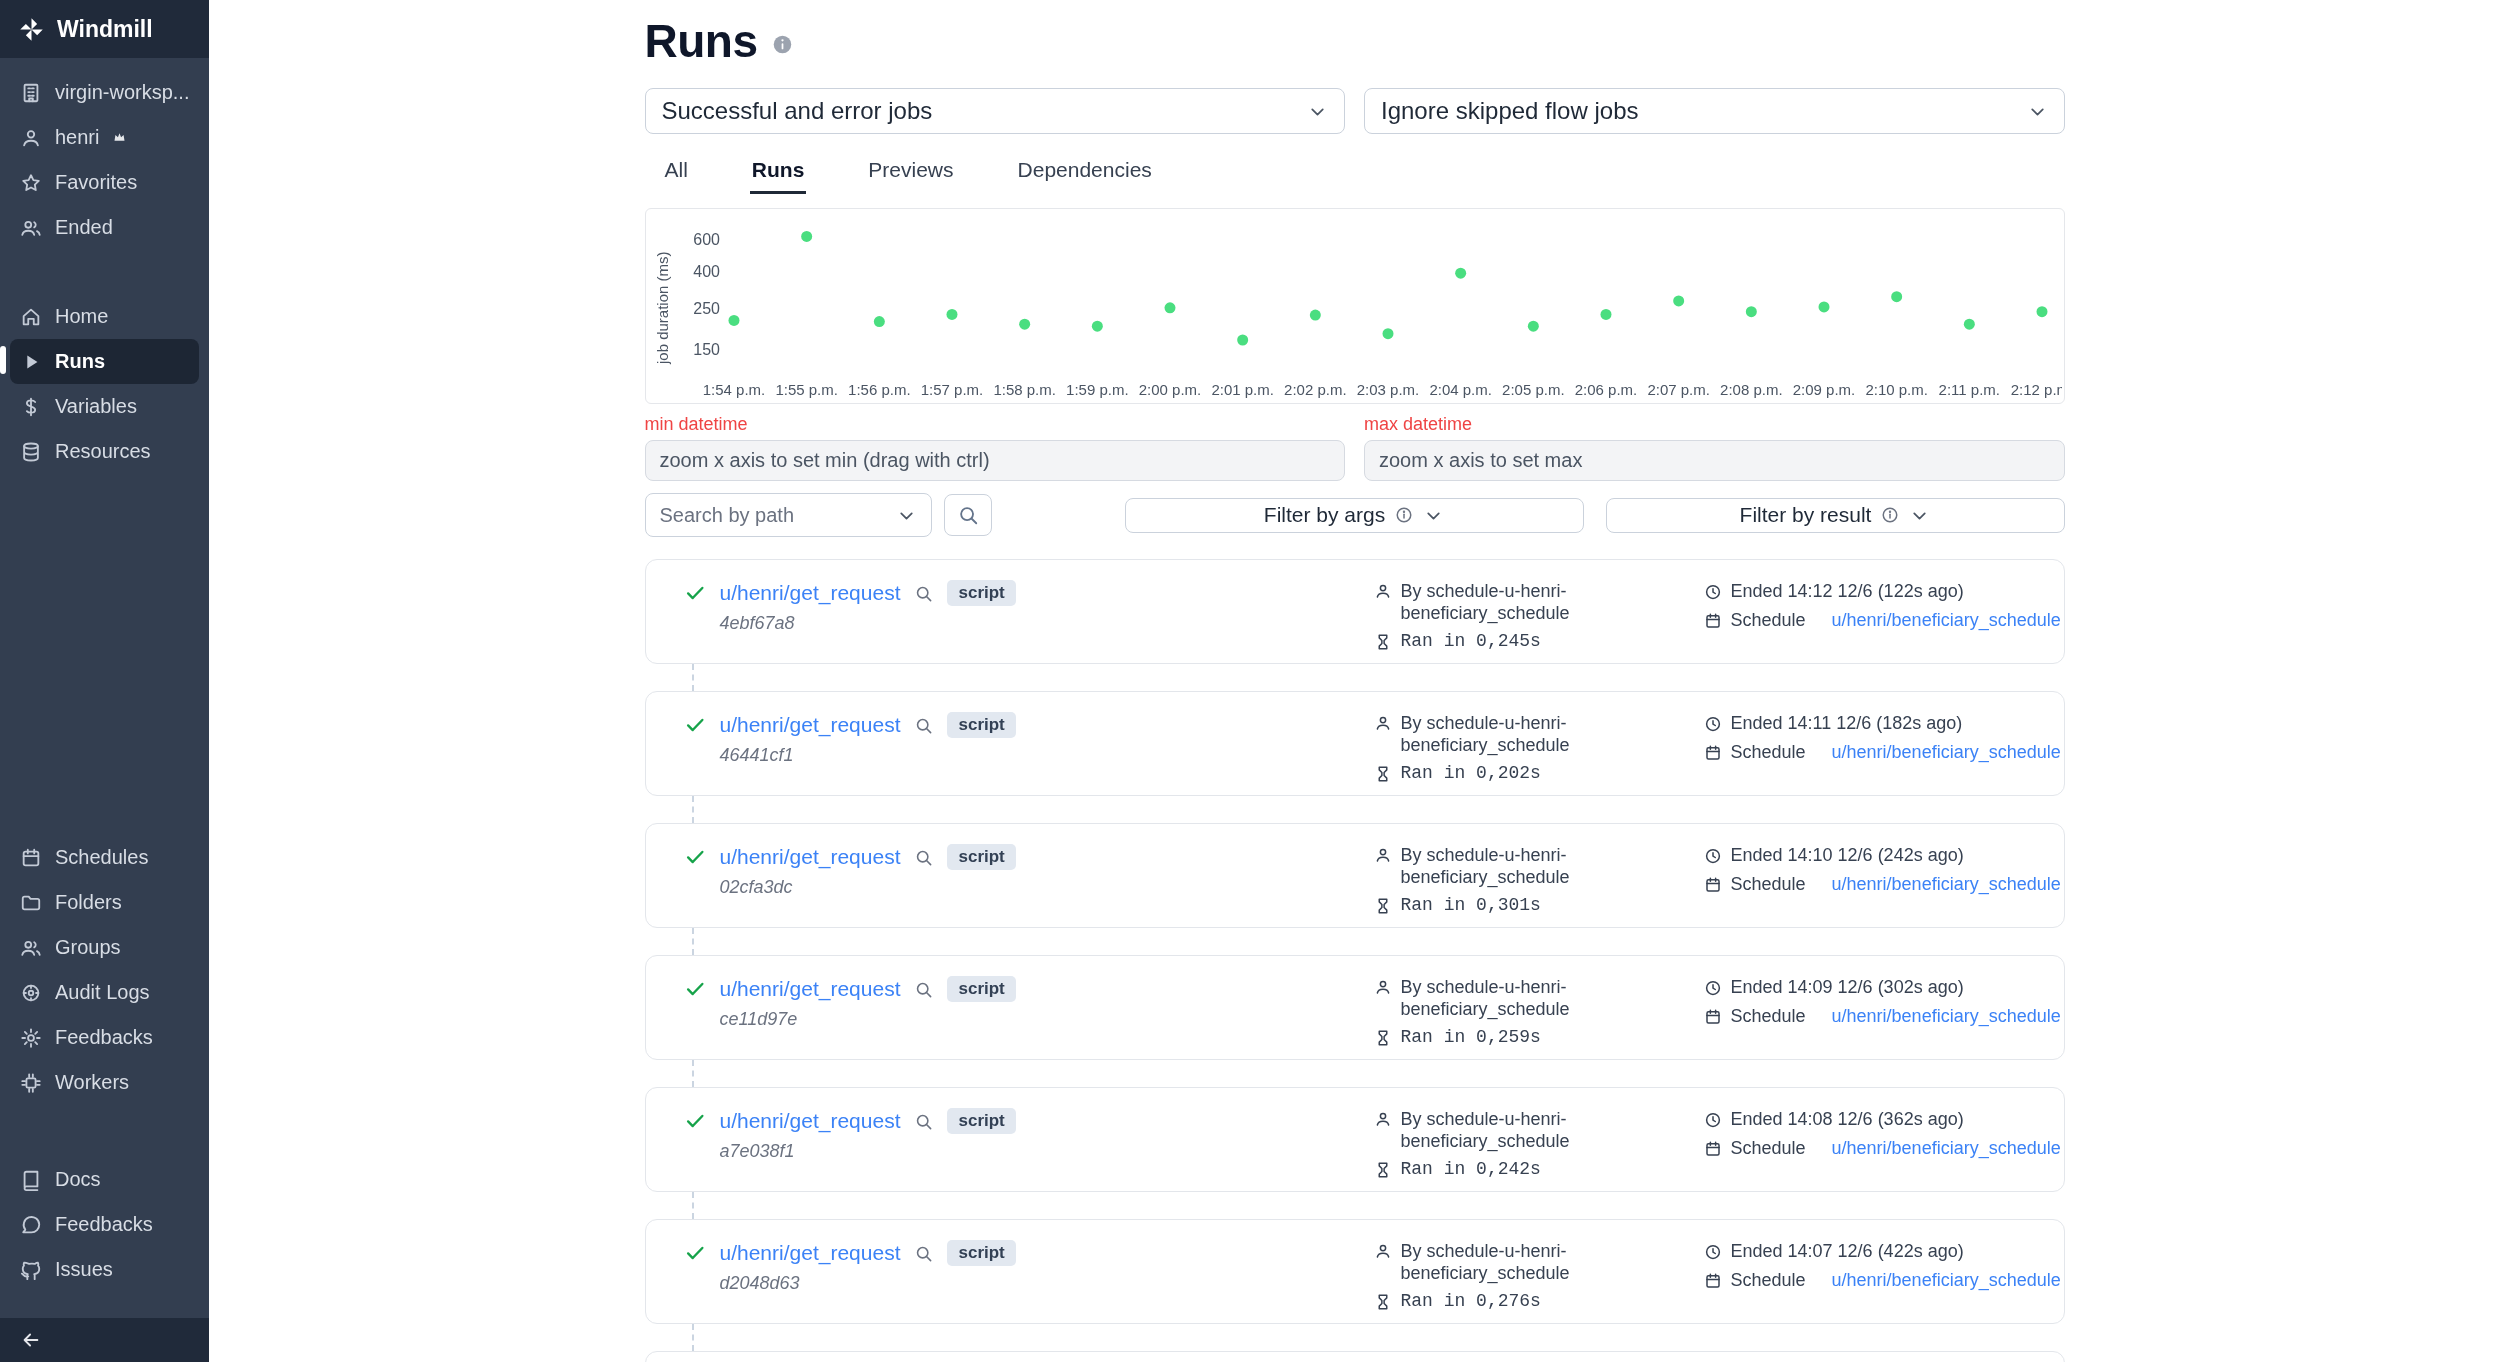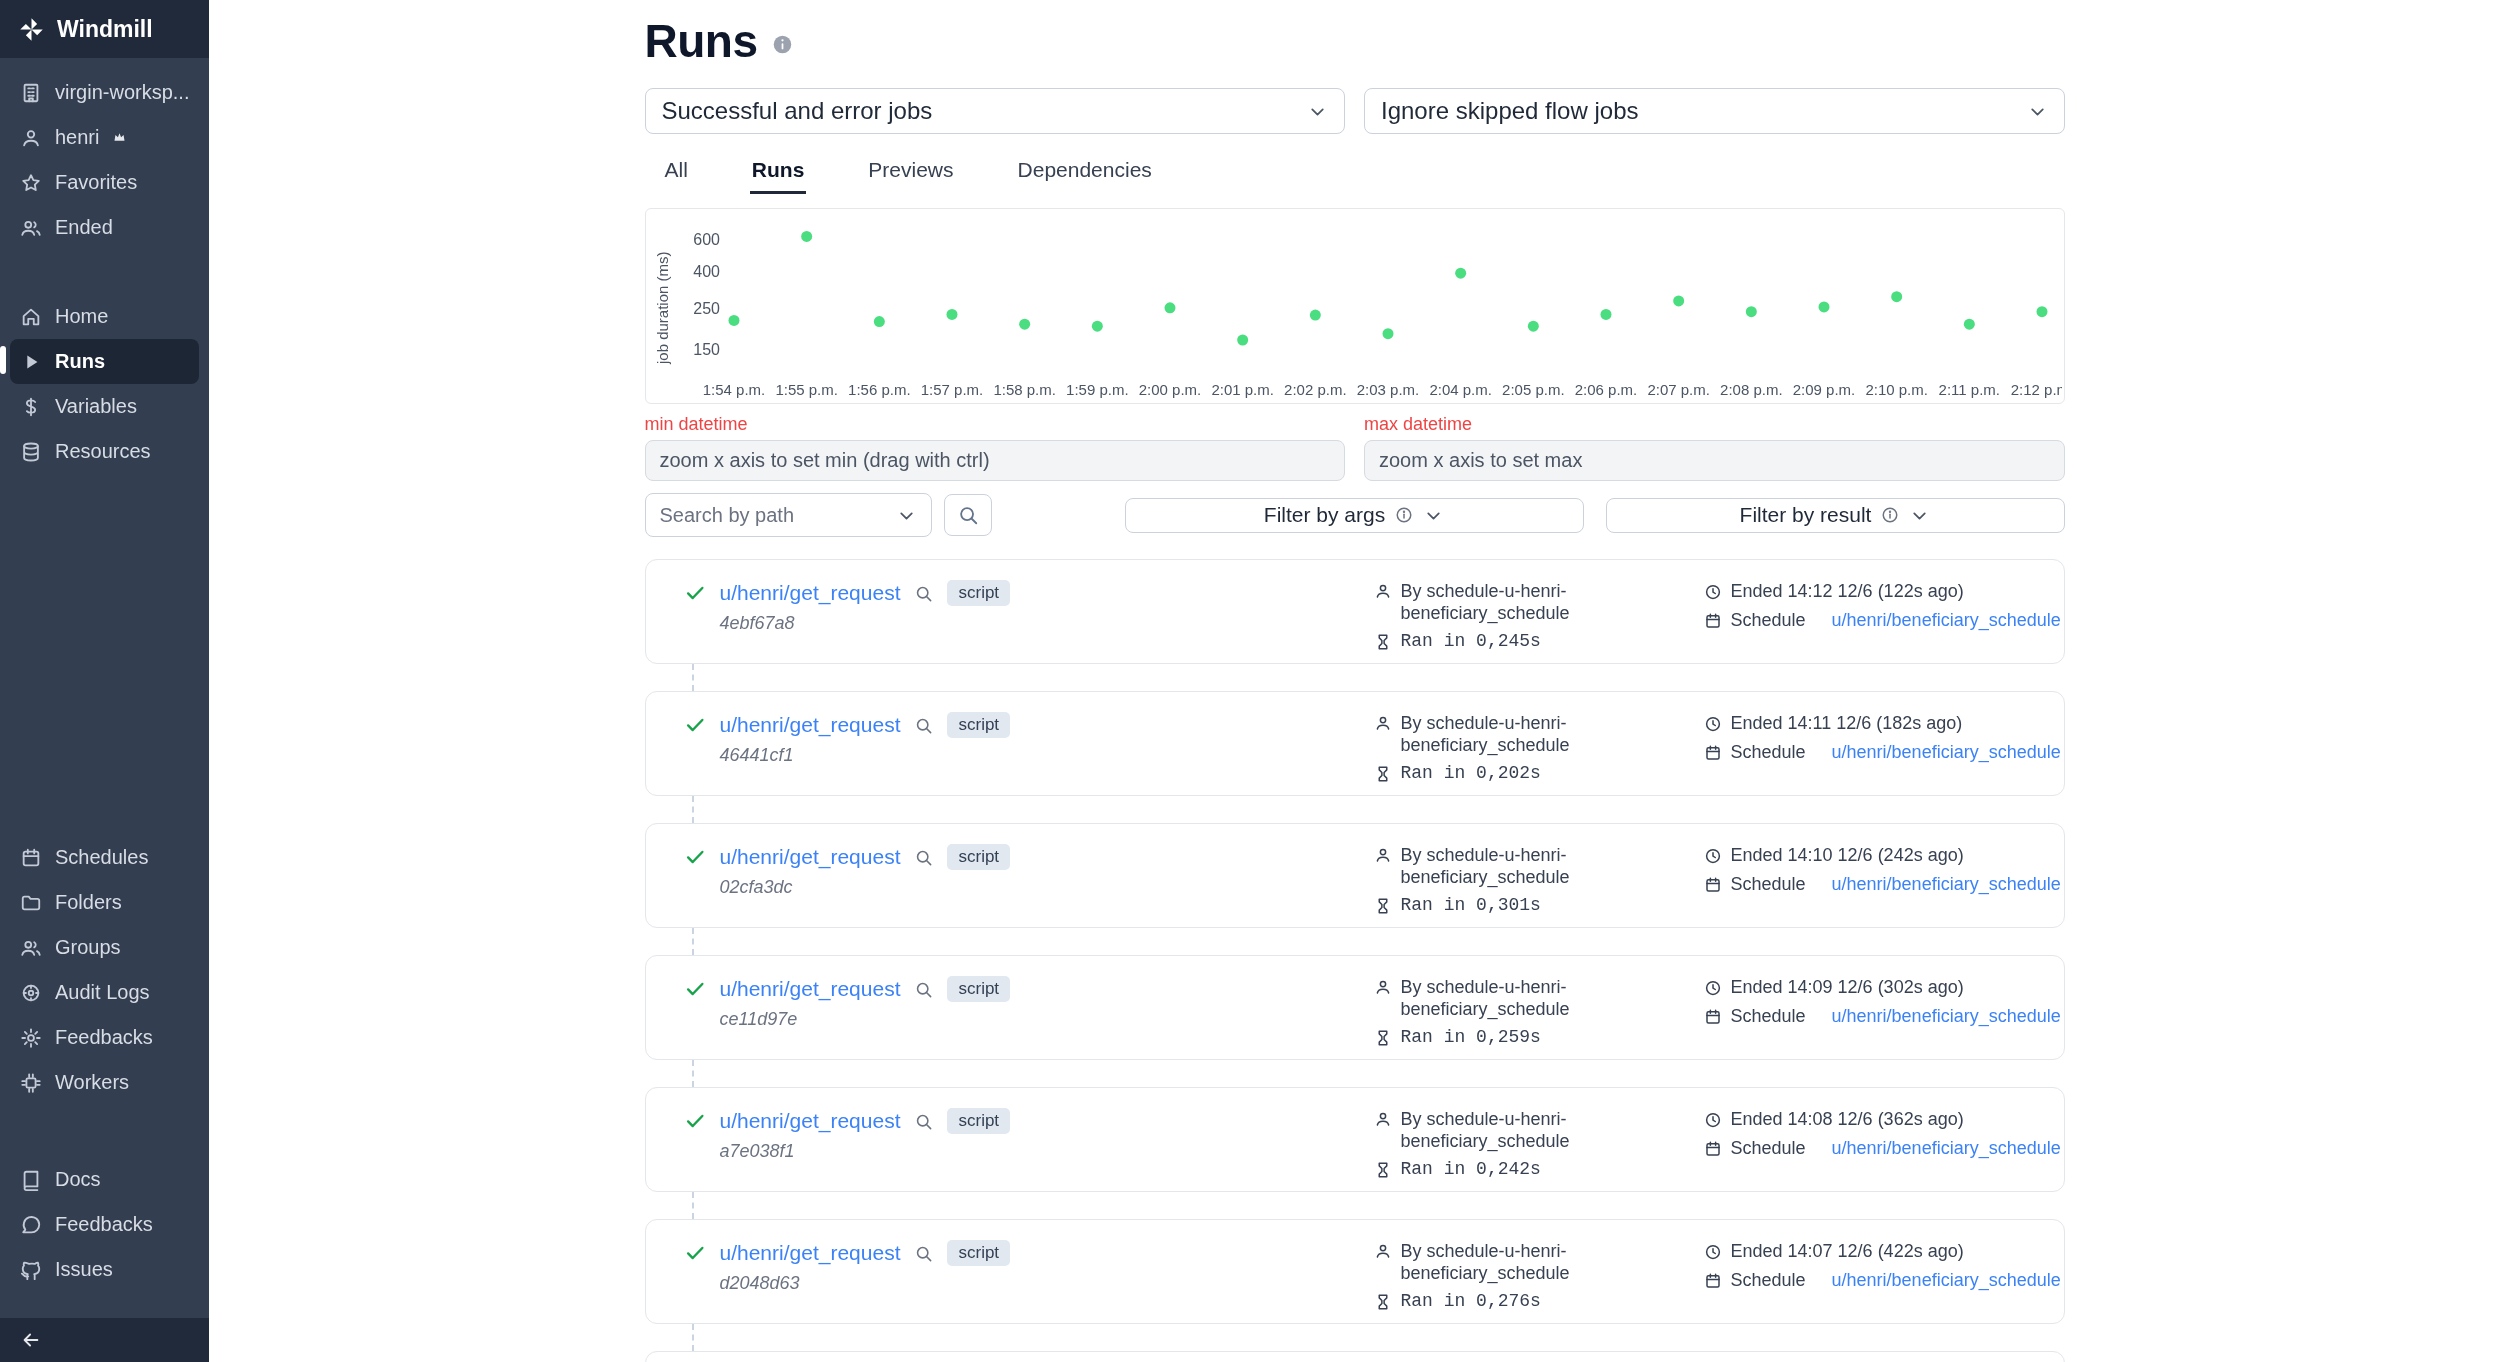--- a/index.html
+++ b/index.html
@@ -87,21 +87,21 @@
   .run-card + .run-card { margin-top:27px; }
   .run-card + .run-card::before { content:''; position:absolute; left:46px; top:-28px;
               height:27px; border-left:2px dashed #cbd5e1; }
   .run-left-row1 { display:flex; align-items:center; gap:14px; }
   .run-check { width:22px; height:22px; color:#16a34a; display:flex; flex:0 0 22px; }
   .run-check svg { width:22px; height:22px; }
   .run-path { color:#3b82f6; font-size:21px; cursor:pointer; text-decoration:none; }
   .run-zoom { width:19px; height:19px; color:#6b7280; display:flex; cursor:pointer; }
   .run-zoom svg { width:19px; height:19px; }
   .run-badge { background:#e2e8f0; color:#334155; font-size:17px; padding:3px 11px;
-              border-radius:5px; font-weight:400; }
+              border-radius:5px; font-weight:700; }
   .run-id { font-style:italic; font-size:18px; color:#6b7280; margin:7px 0 0 36px; }
   .run-mid, .run-right { font-size:18px; color:#374151; padding-top:1px; }
   .mid-row { display:flex; gap:9px; }
   .micon { width:18px; height:18px; flex:0 0 18px; margin-top:1px; color:#374151; display:flex; }
   .micon svg { width:18px; height:18px; }
   .by-text { max-width:215px; line-height:1.2; }
   .ran-row { margin-top:7px; display:flex; align-items:center; gap:9px;font-family:Liberation Mono, monospace; }
   .right-row { display:flex; align-items:center; gap:9px; margin-bottom:8px; white-space:nowrap; }
   .sched-link { color:#3b82f6; cursor:pointer; margin-left:17px; }
 </style>

